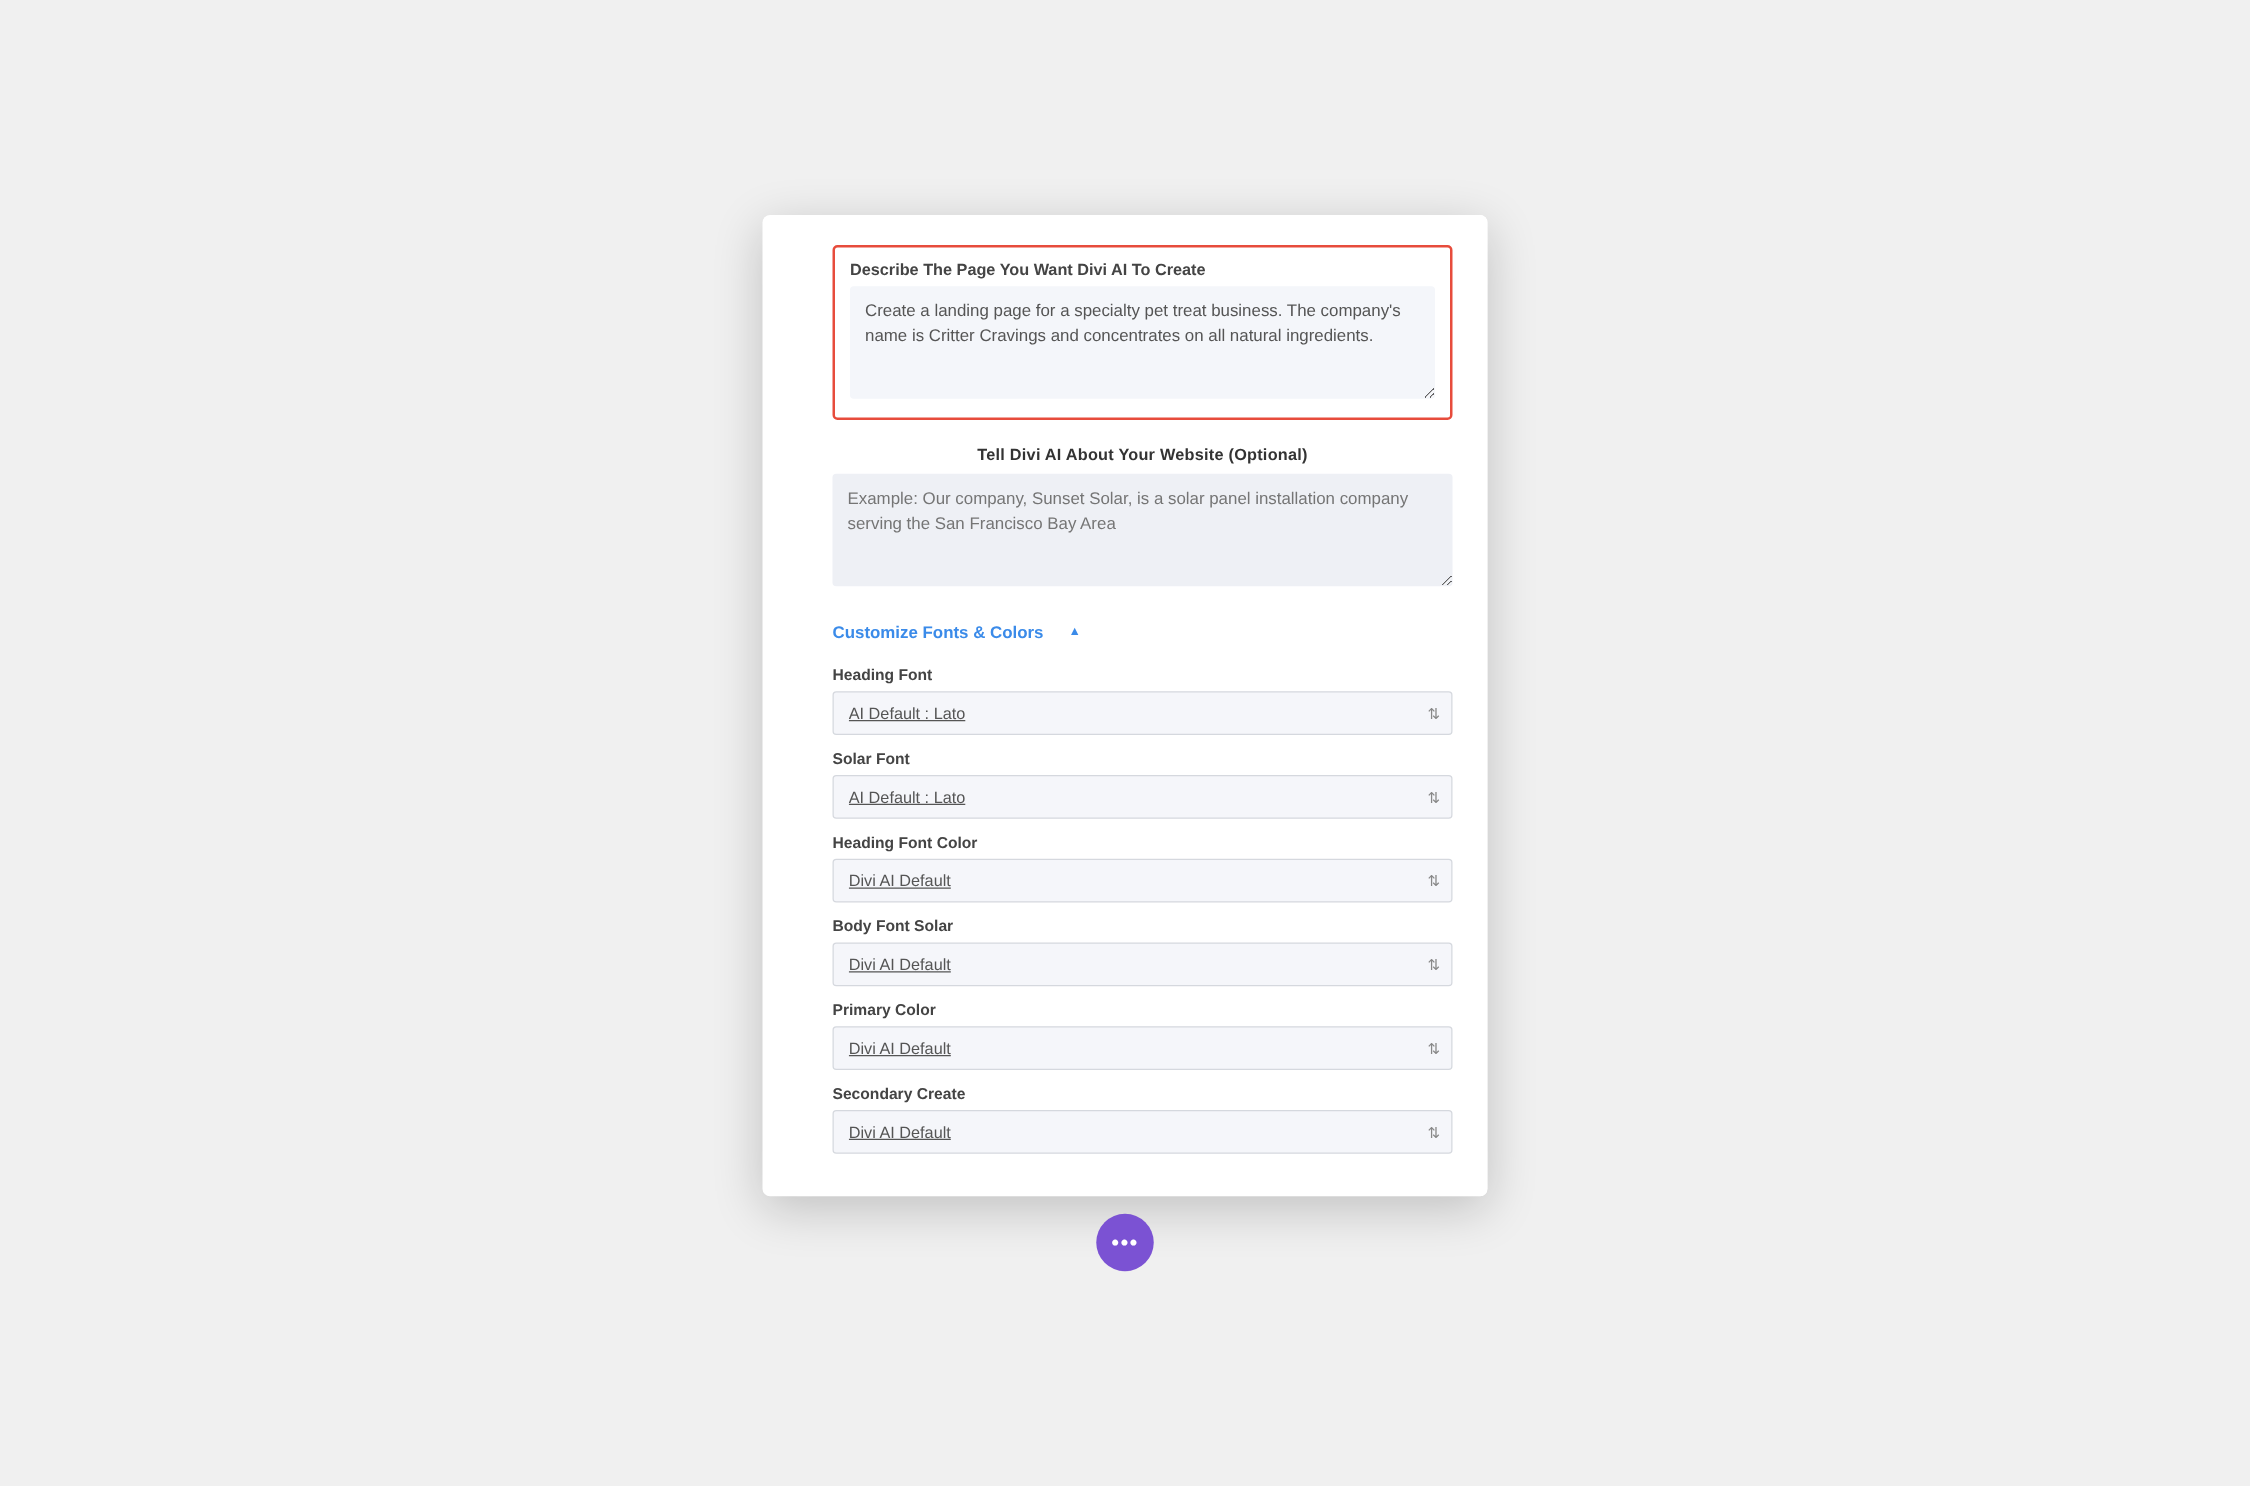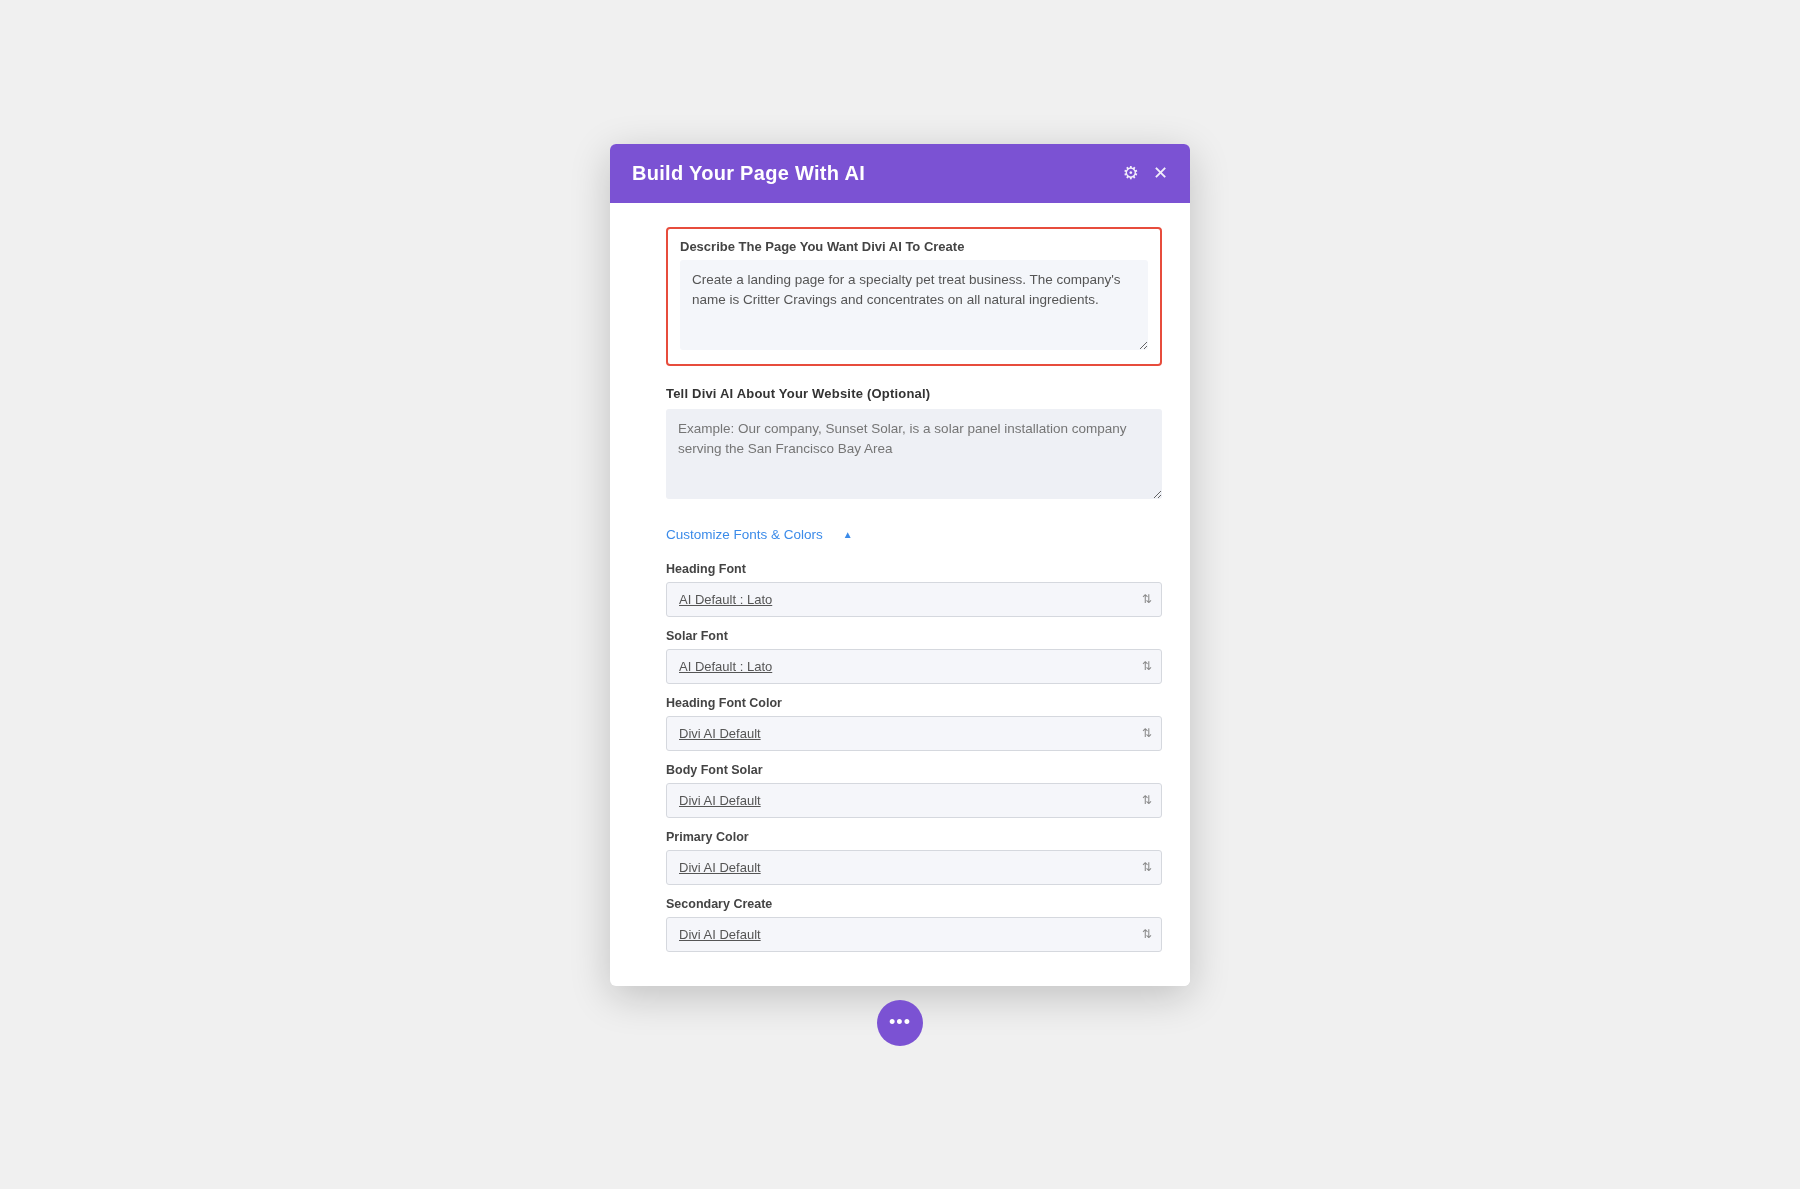--- a/index.html
+++ b/index.html
@@ -59,20 +59,21 @@
       background: #fff;
       margin-left: 28px;
     }
 
     .section-label {
       font-size: 13px;
       font-weight: 600;
       color: #333;
       margin-bottom: 8px;
       letter-spacing: 0.2px;
+      text-align: center;
     }
 
     .textarea-wrapper-primary {
       border: 2px solid #e74c3c;
       border-radius: 4px;
       margin-bottom: 20px;
       background: #fff;
       padding: 10px 12px;
     }
 
@@ -113,21 +114,21 @@
       background: #eef0f5;
       padding: 10px 12px;
       border-radius: 3px;
       min-height: 90px;
       font-family: inherit;
     }
 
     .customize-toggle {
       color: #3b8be9;
       font-size: 13.5px;
-      font-weight: 400;
+      font-weight: 700;
       cursor: pointer;
       display: flex;
       align-items: center;
       gap: 20px;
       margin-bottom: 20px;
     }
 
     .toggle-arrow {
       font-size: 10px;
       color: #3b8be9;
@@ -213,27 +214,20 @@
       font-size: 18px;
       letter-spacing: 1px;
     }
   </style>
 </head>
 <body>
 
 <div style="display:flex; flex-direction:column; align-items:center;">
   <div class="modal-container">
 
-    <div class="modal-header">
-      <span class="modal-title">Build Your Page With AI</span>
-      <div class="header-actions">
-        <span class="header-icon">⚙</span>
-        <span class="header-icon">✕</span>
-      </div>
-    </div>
 
     <div class="modal-body">
 
       
       <div class="textarea-wrapper-primary">
         <div class="section-label-inner">Describe The Page You Want Divi AI To Create</div>
         <textarea class="main-textarea" style="">Create a landing page for a specialty pet treat business. The company's name is Critter Cravings and concentrates on all natural ingredients.</textarea>
       </div>
 
       

